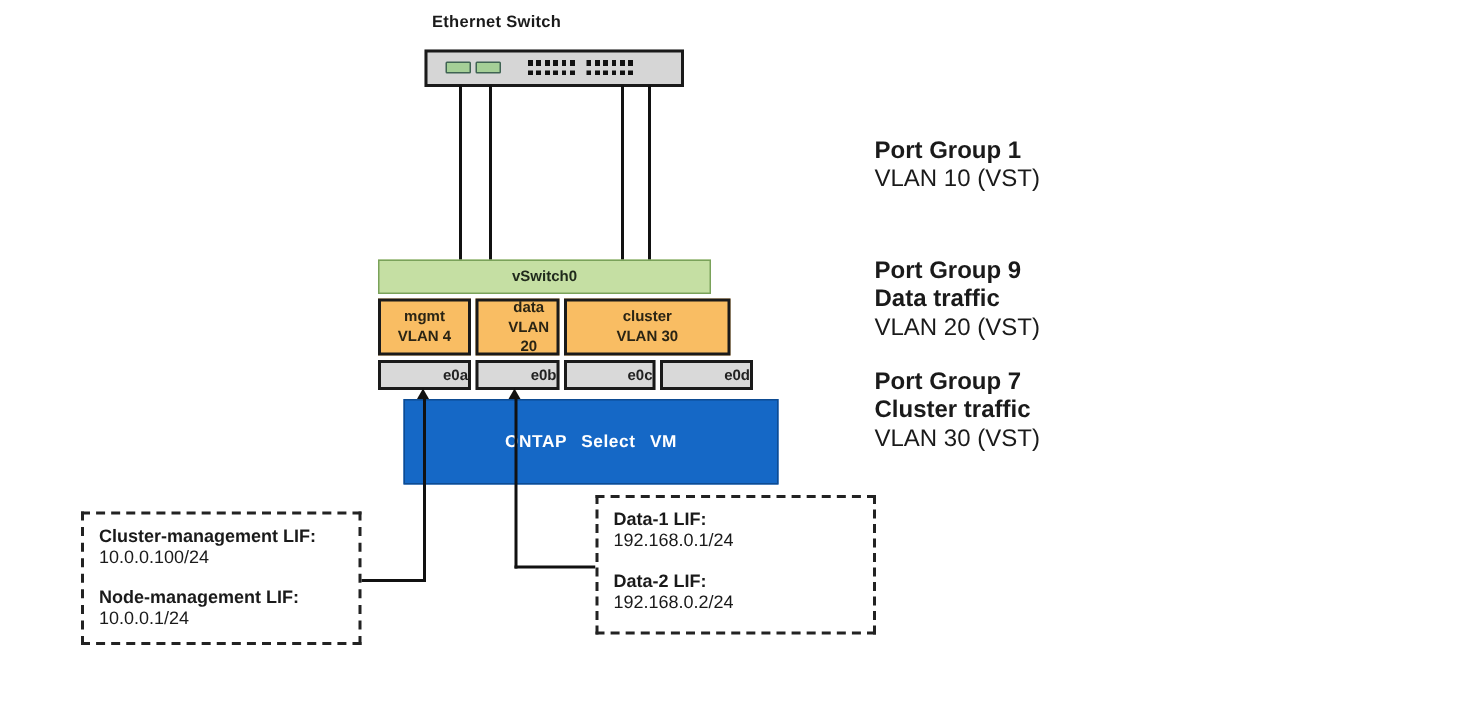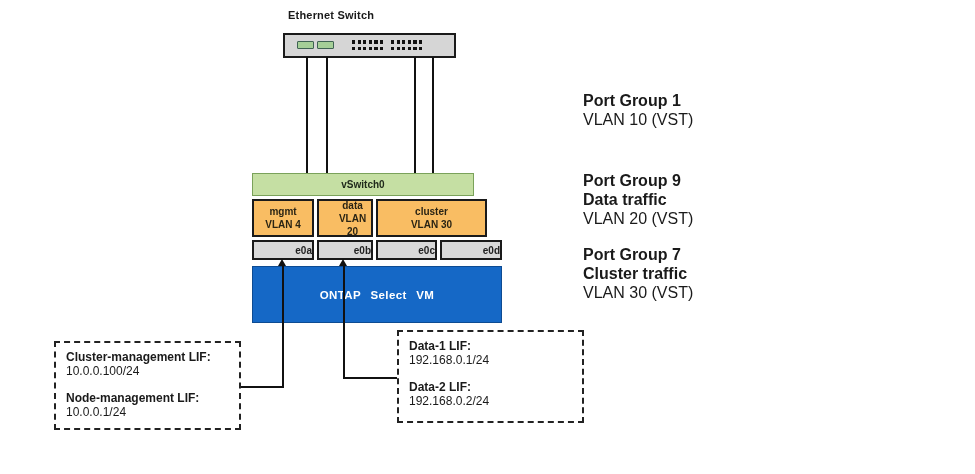--- a/index.html
+++ b/index.html
@@ -43,21 +43,21 @@
   
   .portbox { top:240px; height:20px; background:#d9d9d9; border:2px solid #1a1a1a;
     display:flex; align-items:center; justify-content:flex-end;
     font-size:10px; font-weight:bold; color:#222; }
   .port-e0a { left:252px; width:62px; }
   .port-e0b { left:317px; width:56px; }
   .port-e0c { left:376px; width:61px; }
   .port-e0d { left:440px; width:62px; }
 
   
-  .vmbox { left:252px; top:266px; width:250px; height:57px;
+  .vmbox { left:269px; top:266px; width:250px; height:57px;
     background:#1568c6; border:1px solid #0d4b92;
     display:flex; align-items:center; justify-content:center;
     color:#ffffff; font-size:11.5px; font-weight:bold;
     letter-spacing:.4px; word-spacing:6px; }
 
   
   .vline { width:2px; background:#111; }
   .hline { height:2px; background:#111; }
   .arrow-up { width:0; height:0;
     border-left:4px solid transparent; border-right:4px solid transparent;

